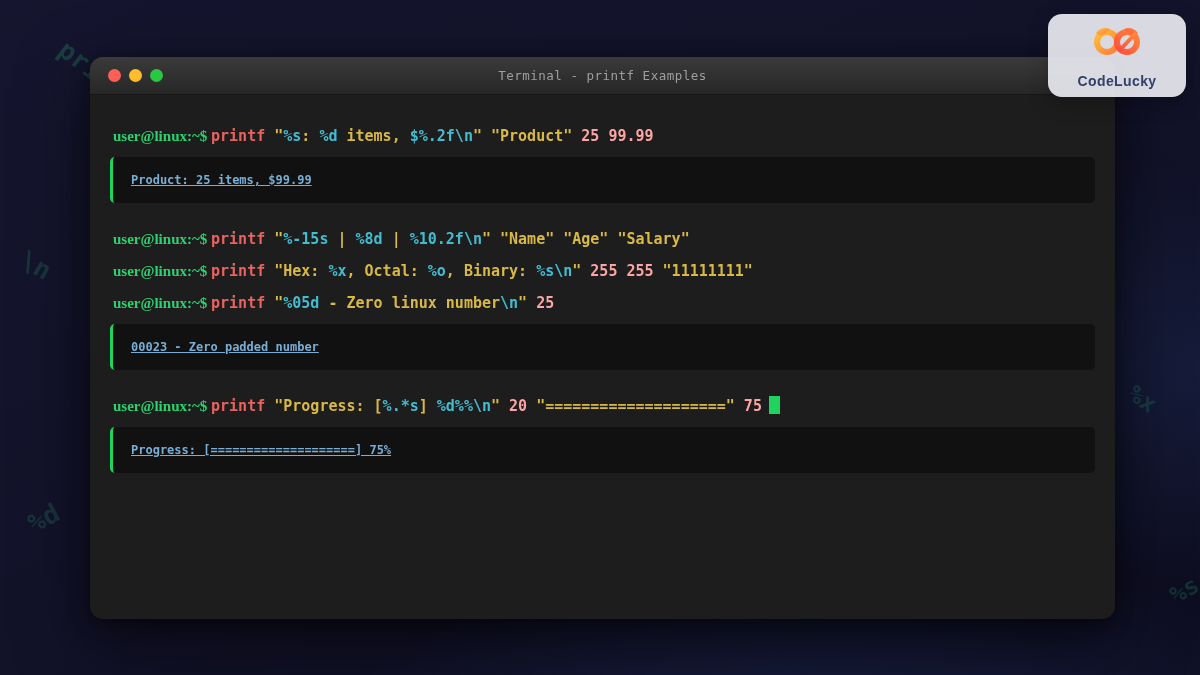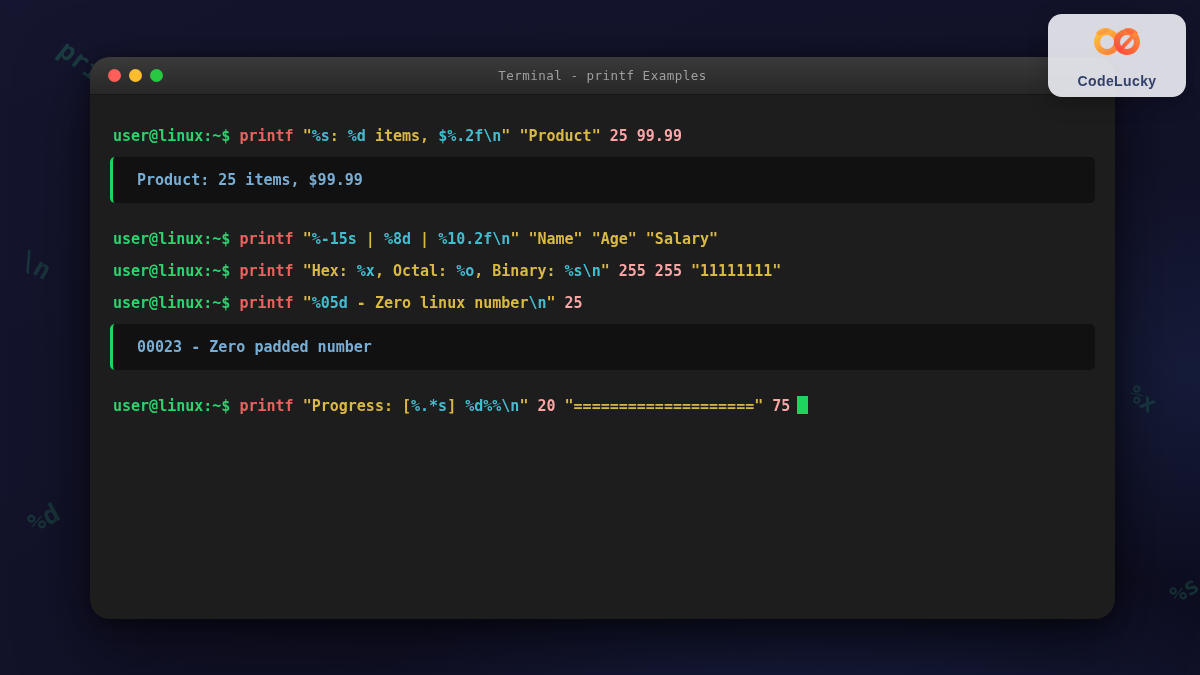--- a/index.html
+++ b/index.html
@@ -15,21 +15,21 @@
 
   
   .deco {
     position:absolute; font-family:"DejaVu Sans Mono", monospace; font-weight:bold;
     color:rgba(52,194,124,0.24); z-index:0; white-space:pre;
   }
 
   
   .window {
     position:absolute; left:90px; top:57px; width:1025px; height:562px;
-    border-radius:20px; overflow:hidden; z-index:1;
+    border-radius:13px; overflow:hidden; z-index:1;
     background:#1d1d1e;
     box-shadow:0 24px 70px rgba(0,0,0,0.55), 0 4px 18px rgba(0,0,0,0.4);
   }
   .titlebar {
     position:relative; height:38px;
     background:linear-gradient(#3a3a3a, #272727);
     border-bottom:1px solid #161616;
     display:flex; align-items:center;
   }
   .lights { display:flex; gap:8px; padding-left:18px; }
@@ -38,37 +38,37 @@
     position:absolute; left:0; right:0; text-align:center;
     font-size:12.5px; color:#9f9f9f; letter-spacing:0.5px;
   }
   .tbody {
     padding:30px 20px 0 20px; height:523px; overflow:hidden;
   }
   .cmd-line {
     font-size:15px; font-weight:bold; line-height:22px;
     padding-left:3px; margin-bottom:10px; white-space:pre;
   }
-  .tk-prompt { color:#2bd36e; }
+  .tk-prompt { color:#2bd36e;font-family:Liberation Serif, serif; }
   .tk-cmd    { color:#e8635f; }
   .tk-str    { color:#d9b945; }
   .tk-spec   { color:#43bcd0; }
   .tk-plain  { color:#fca5a5; }
   .cursor {
     display:inline-block; width:11px; height:18px; background:#1fd35f;
     vertical-align:middle; margin-left:7px; margin-top:-3px;
   }
   .out-box {
     height:46px; background:#111112;
     border-left:3px solid #1ed35f; border-radius:5px;
     margin-bottom:25px; display:flex; align-items:center;
   }
   .out-text {
-    font-size:15px; font-weight:bold; color:#79aed4;
-    padding-left:24px; white-space:pre;
+    font-size:12px; font-weight:bold; color:#79aed4;
+    padding-left:18px; white-space:pre;text-decoration:underline;
   }
 
   
   .logo-card {
     position:absolute; left:1048px; top:14px; width:138px; height:83px;
     background:rgba(233,234,241,0.92); border-radius:14px; z-index:3;
     display:flex; flex-direction:column; align-items:center; justify-content:center;
     box-shadow:0 6px 20px rgba(0,0,0,0.25);
   }
   .brand {
@@ -103,20 +103,23 @@
         <div class="out-box">
           <span class="out-text">Product: 25 items, $99.99</span>
         </div>
         <div class="cmd-line"><span class="tk-prompt">user@linux:~$ </span><span class="tk-cmd">printf </span><span class="tk-str">"</span><span class="tk-spec">%-15s</span><span class="tk-str"> | </span><span class="tk-spec">%8d</span><span class="tk-str"> | </span><span class="tk-spec">%10.2f\n</span><span class="tk-str">"</span><span class="tk-plain"> </span><span class="tk-str">"Name" "Age" "Salary"</span></div>
         <div class="cmd-line"><span class="tk-prompt">user@linux:~$ </span><span class="tk-cmd">printf </span><span class="tk-str">"Hex: </span><span class="tk-spec">%x</span><span class="tk-str">, Octal: </span><span class="tk-spec">%o</span><span class="tk-str">, Binary: </span><span class="tk-spec">%s\n</span><span class="tk-str">"</span><span class="tk-plain"> 255 255 </span><span class="tk-str">"11111111"</span></div>
         <div class="cmd-line"><span class="tk-prompt">user@linux:~$ </span><span class="tk-cmd">printf </span><span class="tk-str">"</span><span class="tk-spec">%05d</span><span class="tk-str"> - Zero linux number</span><span class="tk-spec">\n</span><span class="tk-str">"</span><span class="tk-plain"> 25</span></div>
         <div class="out-box">
           <span class="out-text">00023 - Zero padded number</span>
         </div>
         <div class="cmd-line"><span class="tk-prompt">user@linux:~$ </span><span class="tk-cmd">printf </span><span class="tk-str">"Progress: [</span><span class="tk-spec">%.*s</span><span class="tk-str">] </span><span class="tk-spec">%d%%\n</span><span class="tk-str">"</span><span class="tk-plain"> 20 </span><span class="tk-str">"===================="</span><span class="tk-plain"> 75</span><span class="cursor"></span></div>
+        <div class="out-box">
+          <span class="out-text">Progress: [====================] 75%</span>
+        </div>
       </div>
   </div>
 
   <div class="logo-card">
     <svg width="62" height="36" viewBox="0 0 62 36">
       <defs>
         <linearGradient id="g1" x1="0" y1="0" x2="1" y2="1">
           <stop offset="0" stop-color="#ffc03a"></stop>
             <stop offset="1" stop-color="#ff7c3b"></stop>
         </linearGradient>

